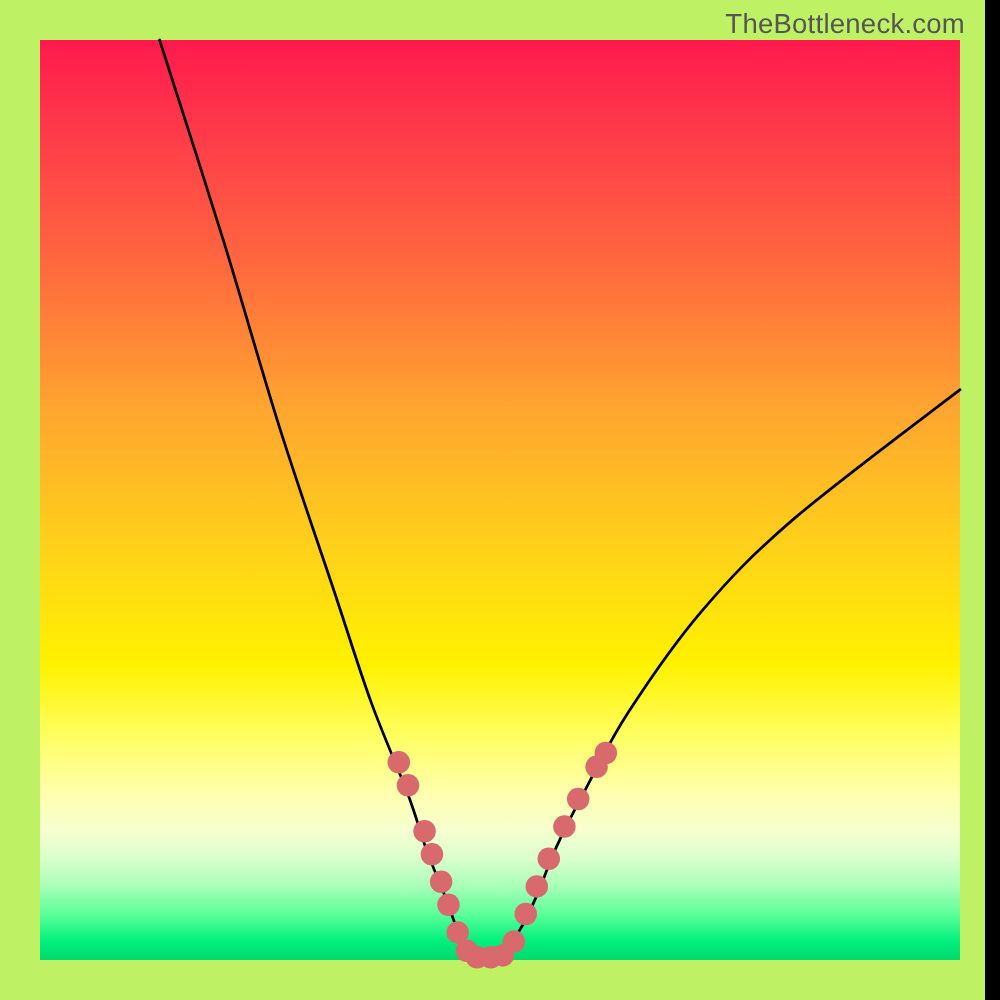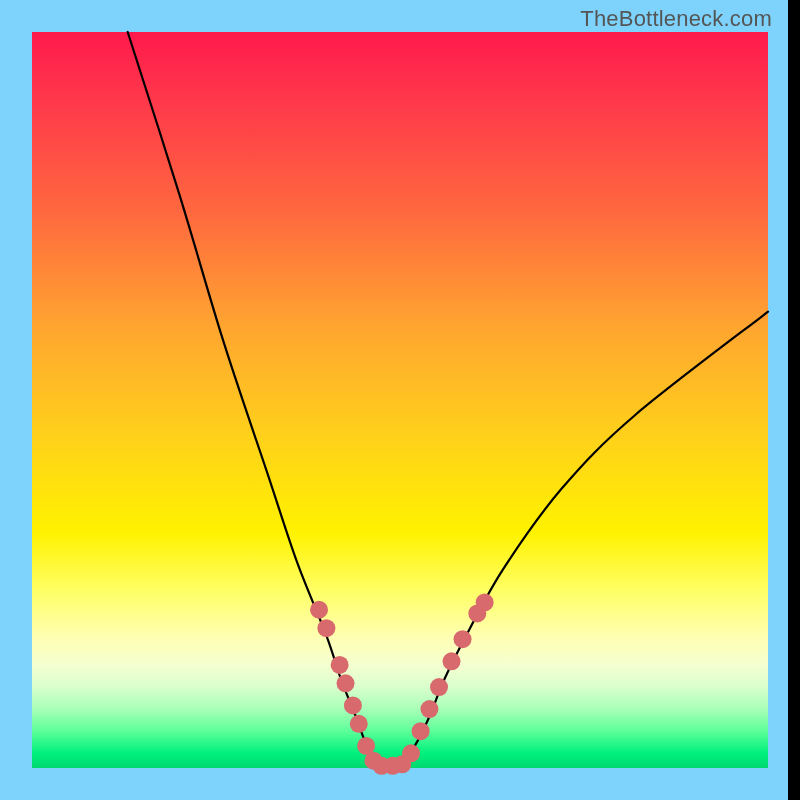--- a/index.html
+++ b/index.html
@@ -10,21 +10,21 @@
     overflow: hidden;
     background: #000;
     font-family: Arial, Helvetica, sans-serif;
   }
   .frame {
     position: absolute;
     top: 0;
     left: 0;
     width: 788px;
     height: 800px;
-    background: #7dd3fc;
+    background: #bef264;
   }
   .plot-area {
     position: absolute;
     top: 32px;
     left: 32px;
     width: 736px;
     height: 736px;
     background: linear-gradient(to bottom,
       #ff1a4d 0%,
       #ff3a4a 10%,

